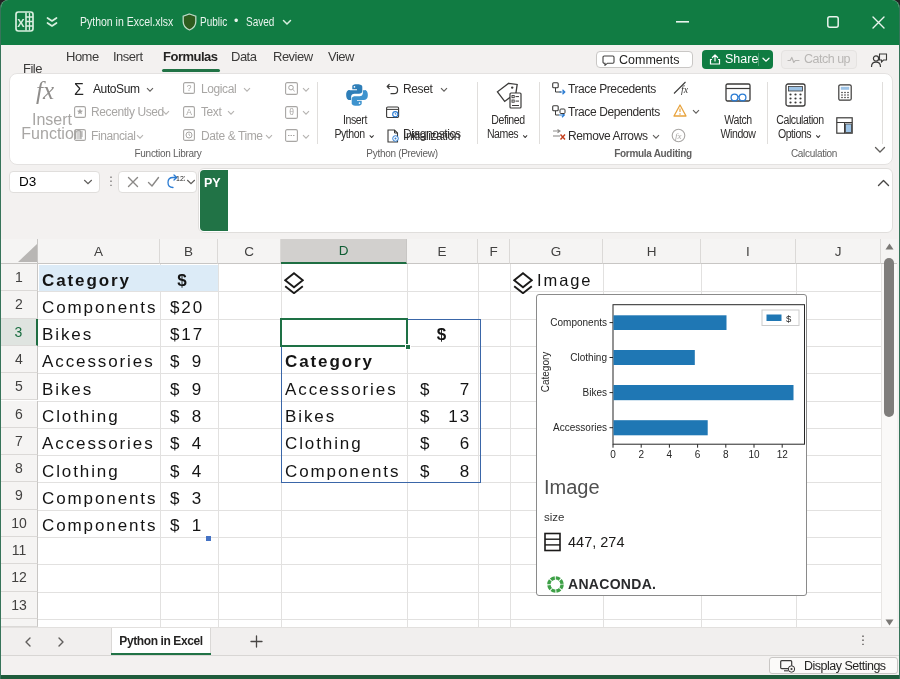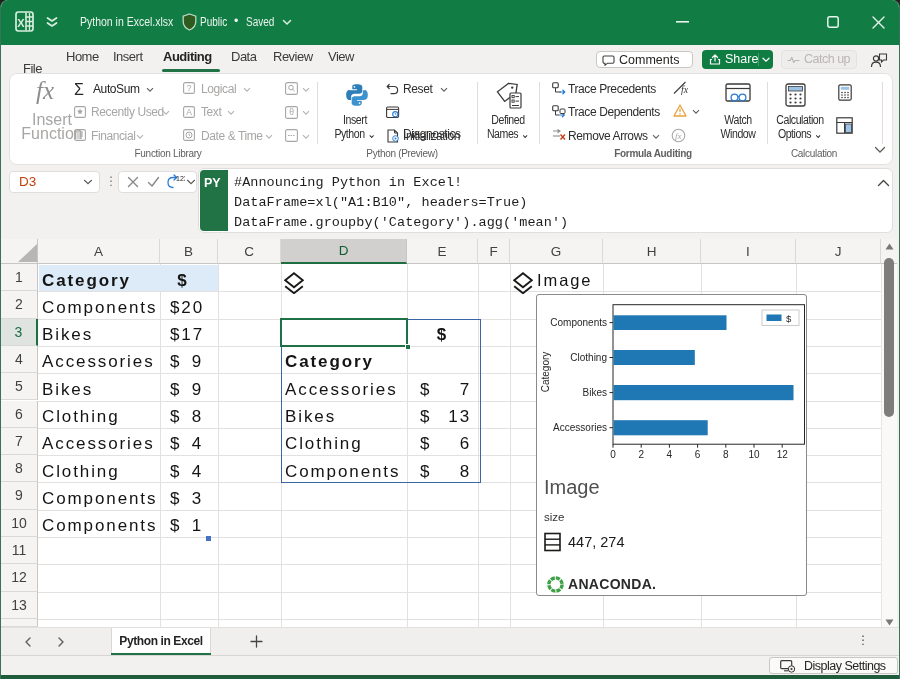--- a/index.html
+++ b/index.html
@@ -77,21 +77,21 @@
         <rect x="0.8" y="0.8" width="10.4" height="10.4" rx="2" fill="none" stroke="#EAF4EE" stroke-width="1.5"></rect>
       </svg>
     <svg class="abs" style="left:871px; top:16px;" width="13" height="13" viewBox="0 0 13 13">
       <path d="M1 1 L12 12 M12 1 L1 12" stroke="#EAF4EE" stroke-width="1.4" stroke-linecap="round"></path>
     </svg>
   </div>
   <div id="tabrow">
     <div class="rtab" style="left:22px;margin-top:12px;">File</div>
     <div class="rtab" style="left:65px;">Home</div>
     <div class="rtab" style="left:112px;">Insert</div>
-    <div class="rtab" style="left:162px; font-weight:bold; color:#252423;">Auditing</div>
+    <div class="rtab" style="left:162px; font-weight:bold; color:#252423;">Formulas</div>
     <div class="abs" style="left:161px; top:24px; width:58px; height:3px; background:#217346; border-radius:2px;"></div>
     <div class="rtab" style="left:230px;">Data</div>
     <div class="rtab" style="left:272px;">Review</div>
     <div class="rtab" style="left:327px;">View</div>
 
     <div class="abs" style="left:595px; top:6px; width:97px; height:17px; background:#fff; border:1px solid #C9C7C5; border-radius:4px;"></div>
     <svg class="abs" style="left:601px; top:10px;" width="13" height="11" viewBox="0 0 13 11">
       <path d="M1 2.2 C1 1.5 1.5 1 2.2 1 H10.8 C11.5 1 12 1.5 12 2.2 V7 C12 7.7 11.5 8.2 10.8 8.2 H5.5 L3 10.3 V8.2 H2.2 C1.5 8.2 1 7.7 1 7 Z" fill="none" stroke="#424140" stroke-width="1.1"></path>
     </svg>
     <div class="abs" style="left:618px; top:8px; font-size:12.5px; color:#252423;">Comments</div>
@@ -328,21 +328,21 @@
       <rect x="9.5" y="7" width="6" height="8.5" fill="#9DC3E6" stroke="#3B3A39" stroke-width="0.8"></rect>
     </svg>
     <div class="glabel" style="left:754px; width:100px;">Calculation</div>
     <div class="gsep" style="left:872px;"></div>
     <svg class="abs" style="left:864px; top:72px;" width="12" height="8" viewBox="0 0 12 8">
         <path d="M1.5 1.5 L6 6 L10.5 1.5" fill="none" stroke="#605E5C" stroke-width="1.3" stroke-linecap="round"></path>
       </svg>
   </div>
   <div id="fbar">
     <div class="wbox" style="left:8px; top:6px; width:91px; height:22px;"></div>
-    <div class="abs" style="left:18px; top:9px; font-size:13.5px; color:#c2410c;">D3</div>
+    <div class="abs" style="left:18px; top:9px; font-size:13.5px; color:#000000;">D3</div>
     <svg class="abs" style="left:82px; top:14px;" width="10" height="7" viewBox="0 0 10 7">
         <path d="M1.5 1.3 L5 4.7 L8.5 1.3" fill="none" stroke="#605E5C" stroke-width="1.2" stroke-linecap="round"></path>
       </svg>
     <div class="abs" style="left:104px; top:9px; font-size:12px; color:#737170; letter-spacing:0;">⋮</div>
     <div class="wbox" style="left:117px; top:6px; width:79px; height:22px;"></div>
     <svg class="abs" style="left:126px; top:11px;" width="12" height="12" viewBox="0 0 12 12">
         <path d="M1.5 1.5 L10.5 10.5 M10.5 1.5 L1.5 10.5" stroke="#8A8886" stroke-width="1.4" stroke-linecap="round"></path>
       </svg>
     <svg class="abs" style="left:146px; top:11px;" width="13" height="12" viewBox="0 0 13 12">
         <path d="M1.5 6.5 L5 10 L11.5 1.5" fill="none" stroke="#8A8886" stroke-width="1.4" stroke-linecap="round" stroke-linejoin="round"></path>
@@ -350,21 +350,20 @@
     <svg class="abs" style="left:164px; top:8px;" width="20" height="17" viewBox="0 0 20 17">
       <path d="M8 14.5 C5 14.5 3 12.5 3 9.5 C3 6.5 5 4.5 8 4.5 L11 4.5 M9 2 L11.8 4.5 L9 7" fill="none" stroke="#2B7CD3" stroke-width="1.3" stroke-linecap="round" stroke-linejoin="round"></path>
       <text x="11" y="8" font-size="7" fill="#252423" font-family="Liberation Sans">123</text>
     </svg>
     <svg class="abs" style="left:185px; top:14px;" width="10" height="7" viewBox="0 0 10 7">
         <path d="M1.5 1.3 L5 4.7 L8.5 1.3" fill="none" stroke="#605E5C" stroke-width="1.2" stroke-linecap="round"></path>
       </svg>
     <div class="wbox" style="left:197px; top:3px; width:695px; height:65px; border-radius:6px;"></div>
     <div class="abs" style="left:199px; top:5px; width:28px; height:61px; background:#217346; border-radius:4px 0 0 4px;"></div>
     <div class="abs" style="left:203px; top:11px; font-size:12.5px; font-weight:bold; color:#fff;">PY</div>
-    <div class="abs" id="fcode" style="left:233px; top:8px;">#Announcing Python in Excel!<br>DataFrame=xl("A1:B10", headers=True)<br>DataFrame.groupby('Category').agg('mean')</div>
     <svg class="abs" style="left:876px; top:14px;" width="13" height="8" viewBox="0 0 13 8">
         <path d="M1.5 6.5 L6.5 1.5 L11.5 6.5" fill="none" stroke="#484644" stroke-width="1.4" stroke-linecap="round" stroke-linejoin="round"></path>
       </svg>
   </div>
   <div id="grid">
   <div class="abs" style="left:0; top:0; width:37px; height:25px; background:#F5F4F3; border-right:1px solid #C8C6C4; border-bottom:1px solid #C8C6C4;"></div>
   <svg class="abs" style="left:17px; top:5px;" width="19" height="18" viewBox="0 0 19 18">
         <polygon points="19,0 19,18 0,18" fill="#B8B6B4"></polygon>
       </svg>
   <div class="colhead" style="left:37px; width:122px; border-bottom:1px solid #C8C6C4;">A</div>

